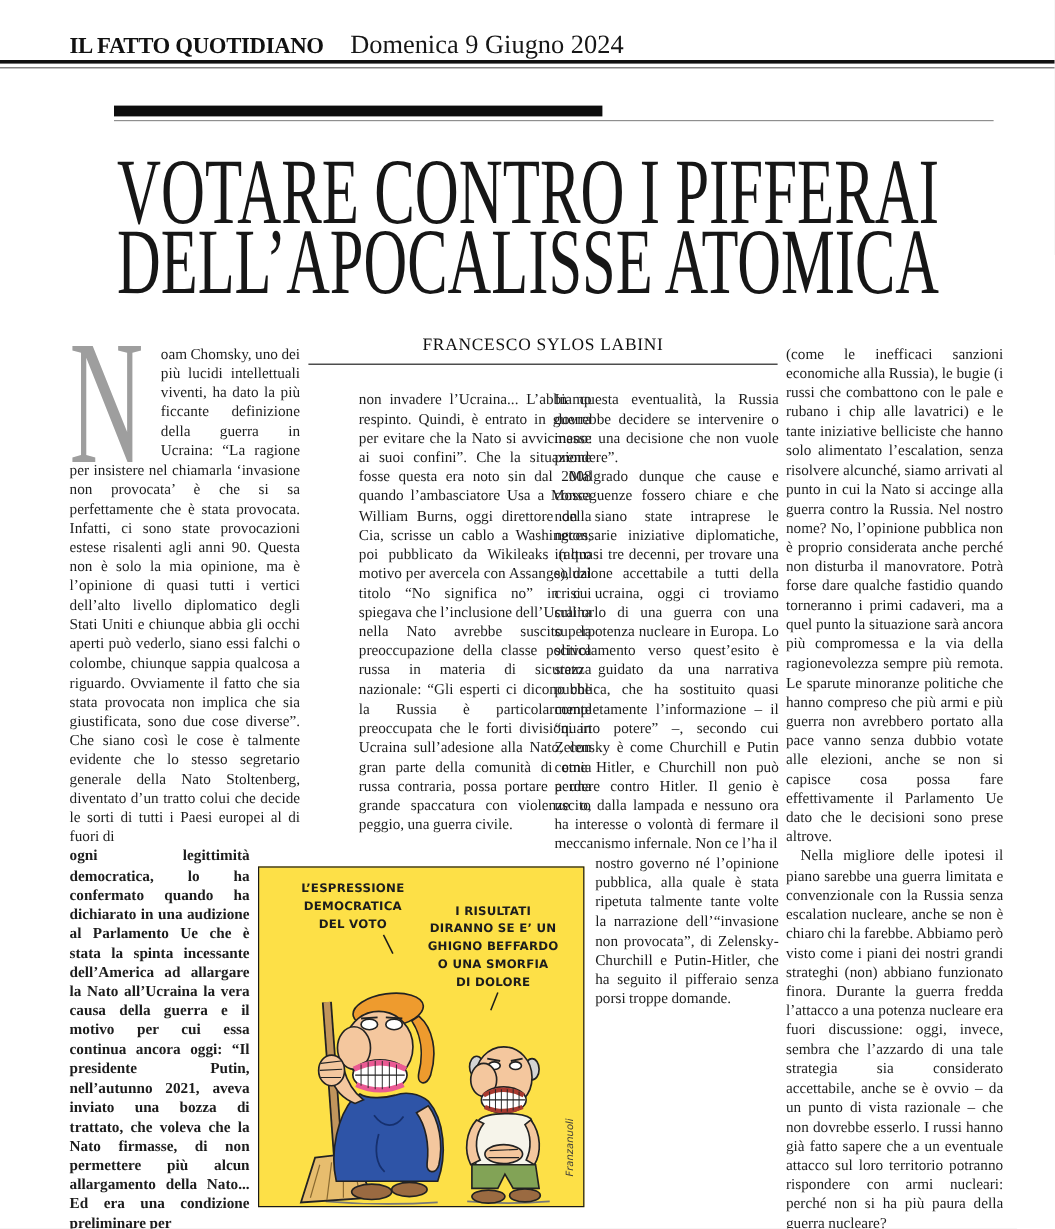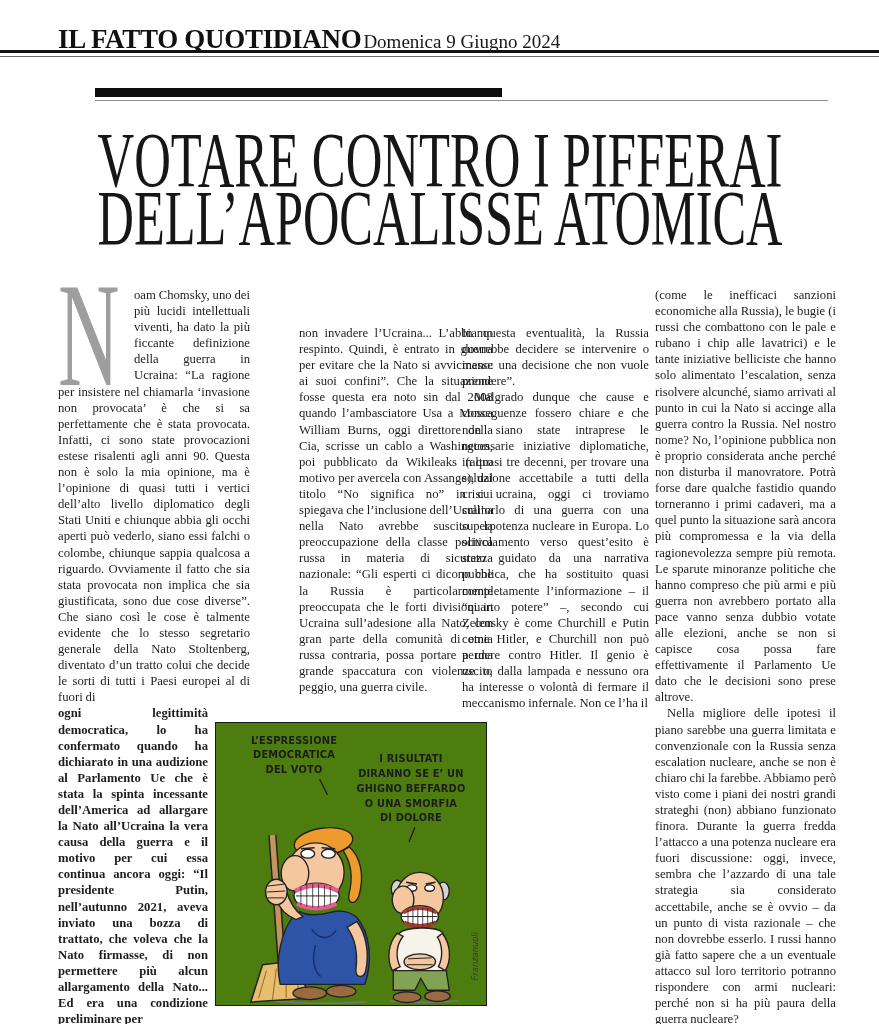--- a/index.html
+++ b/index.html
@@ -1,21 +1,21 @@
 <!DOCTYPE html>
 <html><head>
 <meta charset="utf-8">
 <style>
   html,body{margin:0;padding:0;background:#e8e8e8;}
   .page{position:relative;width:879px;height:1024px;background:#ffffff;margin:0 auto;
         font-family:"Liberation Serif",serif;color:#1c1c1c;overflow:hidden;}
   
   .masthead{position:absolute;left:58px;top:24px;white-space:nowrap;}
-  .brand{font-weight:bold;font-size:27px;letter-spacing:-0.3px;color:#111;font-family:Liberation Serif, serif;}
-  .mdate{font-size:19px;color:#161616;margin-left:2px;}
+  .brand{font-weight:bold;font-size:19px;letter-spacing:-0.3px;color:#111;font-family:Liberation Serif, serif;}
+  .mdate{font-size:22px;color:#161616;margin-left:22px;}
   .rule-thick{position:absolute;left:0;top:50px;width:879px;height:3px;background:#111;}
   .rule-thin{position:absolute;left:0;top:56px;width:879px;height:1px;background:#666;}
   
   .kicker-bar{position:absolute;left:95px;top:88px;width:407px;height:9px;background:#0d0d0d;}
   .kicker-rule{position:absolute;left:95px;top:100px;width:733px;height:1px;background:#8f8f8f;}
   
   .headline-svg{position:absolute;left:0;top:103px;width:879px;height:150px;}
   .headline-svg text{font-family:"Liberation Serif",serif;fill:#161616;}
   
   .byline{position:absolute;left:257px;top:280px;width:391px;text-align:center;
@@ -29,21 +29,21 @@
   #col1{left:58px;top:287px;width:192px;}
   #col2{left:257px;top:325px;width:194px;margin-left:42px;}
   #col3{left:462px;top:325px;width:187px;}
   #col4{left:655px;top:287px;width:181px;}
   .narrow1{width:150px;font-weight:bold;}
   .narrow3{width:153px;margin-left:34px;}
   .dropcap{float:left;width:76px;height:96px;font-size:142px;line-height:96px;
            color:#9e9e9e;transform:scale(0.6,1.04);transform-origin:0 58%;}
   
   .cartoon{position:absolute;left:215px;top:722px;width:272px;height:284px;
-           border:1.4px solid #1a1a1a;background:#4d7c0f;box-sizing:border-box;}
+           border:1.4px solid #1a1a1a;background:#fde047;box-sizing:border-box;}
   .cartoon svg{display:block;width:100%;height:100%;}
   .bubble{font-family:"DejaVu Sans",sans-serif;font-weight:bold;font-size:10px;
           letter-spacing:0.2px;fill:#1c1c1c;}
   .sig{font-family:"DejaVu Sans",sans-serif;font-style:italic;font-size:8.5px;fill:#3a3a3a;}
 </style>
 </head>
 <body>
 
 <div class="page">
 
@@ -54,36 +54,38 @@
   <div class="rule-thin"></div>
 
   <div class="kicker-bar"></div>
   <div class="kicker-rule"></div>
 
   <svg class="headline-svg" viewBox="0 0 879 150">
     <text x="440" y="83" font-size="78" text-anchor="middle" textLength="685" lengthAdjust="spacingAndGlyphs">VOTARE CONTRO I PIFFERAI</text>
     <text x="440" y="141" font-size="78" text-anchor="middle" textLength="685" lengthAdjust="spacingAndGlyphs">DELL’APOCALISSE ATOMICA</text>
   </svg>
 
+  <div class="byline">FRANCESCO SYLOS LABINI</div>
 
   <div class="col" id="col1">
     <div>
       <span class="dropcap">N</span><span>oam Chomsky, uno dei più lucidi intellettuali viventi, ha dato la più ficcante definizione della guerra in Ucraina: “La ragione per insistere nel chiamarla ‘invasione non provocata’ è che si sa perfettamente che è stata provocata. Infatti, ci sono state provocazioni estese risalenti agli anni 90. Questa non è solo la mia opinione, ma è l’opinione di quasi tutti i vertici dell’alto livello diplomatico degli Stati Uniti e chiunque abbia gli occhi aperti può vederlo, siano essi falchi o colombe, chiunque sappia qualcosa a riguardo. Ovviamente il fatto che sia stata provocata non implica che sia giustificata, sono due cose diverse”. Che siano così le cose è talmente evidente che lo stesso segretario generale della Nato Stoltenberg, diventato d’un tratto colui che decide le sorti di tutti i Paesi europei al di fuori di</span>
     </div>
     <div class="narrow1">ogni legittimità democratica, lo ha confermato quando ha dichiarato in una audizione al Parlamento Ue che è stata la spinta incessante dell’America ad allargare la Nato all’Ucraina la vera causa della guerra e il motivo per cui essa continua ancora oggi: “Il presidente Putin, nell’autunno 2021, aveva inviato una bozza di trattato, che voleva che la Nato firmasse, di non permettere più alcun allargamento della Nato... Ed era una condizione preliminare per</div>
   </div>
 
   <div class="col" id="col2">
     <p>non invadere l’Ucraina... L’abbiamo respinto. Quindi, è entrato in guerra per evitare che la Nato si avvicinasse ai suoi confini”. Che la situazione fosse questa era noto sin dal 2008 quando l’ambasciatore Usa a Mosca William Burns, oggi direttore della Cia, scrisse un cablo a Washington, poi pubblicato da Wikileaks (altro motivo per avercela con Assange), dal titolo “No significa no” in cui spiegava che l’inclusione dell’Ucraina nella Nato avrebbe suscito la preoccupazione della classe politica russa in materia di sicurezza nazionale: “Gli esperti ci dicono che la Russia è particolarmente preoccupata che le forti divisioni in Ucraina sull’adesione alla Nato, con gran parte della comunità di etnia russa contraria, possa portare a una grande spaccatura con violenze o, peggio, una guerra civile.</p>
   </div>
 
   <div class="col" id="col3">
     <p>In questa eventualità, la Russia dovrebbe decidere se intervenire o meno: una decisione che non vuole prendere”.</p>
     <p class="indent">Malgrado dunque che cause e conseguenze fossero chiare e che non siano state intraprese le necessarie iniziative diplomatiche, in quasi tre decenni, per trovare una soluzione accettabile a tutti della crisi ucraina, oggi ci troviamo sull’orlo di una guerra con una superpotenza nucleare in Europa. Lo scivolamento verso quest’esito è stato guidato da una narrativa pubblica, che ha sostituito quasi completamente l’informazione – il “quarto potere” –, secondo cui Zelensky è come Churchill e Putin come Hitler, e Churchill non può perdere contro Hitler. Il genio è uscito dalla lampada e nessuno ora ha interesse o volontà di fermare il meccanismo infernale. Non ce l’ha il</p>
     <div class="narrow3">
+      <p>nostro governo né l’opinione pubblica, alla quale è stata ripetuta talmente tante volte la narrazione dell’“invasione non provocata”, di Zelensky-Churchill e Putin-Hitler, che ha seguito il pifferaio senza porsi troppe domande.</p>
     </div>
   </div>
 
   <div class="col" id="col4">
     <p>(come le inefficaci sanzioni economiche alla Russia), le bugie (i russi che combattono con le pale e rubano i chip alle lavatrici) e le tante iniziative belliciste che hanno solo alimentato l’escalation, senza risolvere alcunché, siamo arrivati al punto in cui la Nato si accinge alla guerra contro la Russia. Nel nostro nome? No, l’opinione pubblica non è proprio considerata anche perché non disturba il manovratore. Potrà forse dare qualche fastidio quando torneranno i primi cadaveri, ma a quel punto la situazione sarà ancora più compromessa e la via della ragionevolezza sempre più remota. Le sparute minoranze politiche che hanno compreso che più armi e più guerra non avrebbero portato alla pace vanno senza dubbio votate alle elezioni, anche se non si capisce cosa possa fare effettivamente il Parlamento Ue dato che le decisioni sono prese altrove.</p>
     <p class="indent">Nella migliore delle ipotesi il piano sarebbe una guerra limitata e convenzionale con la Russia senza escalation nucleare, anche se non è chiaro chi la farebbe. Abbiamo però visto come i piani dei nostri grandi strateghi (non) abbiano funzionato finora. Durante la guerra fredda l’attacco a una potenza nucleare era fuori discussione: oggi, invece, sembra che l’azzardo di una tale strategia sia considerato accettabile, anche se è ovvio – da un punto di vista razionale – che non dovrebbe esserlo. I russi hanno già fatto sapere che a un eventuale attacco sul loro territorio potranno rispondere con armi nucleari: perché non si ha più paura della guerra nucleare?</p>
   </div>
 
   <div class="cartoon">
     <svg viewBox="0 0 272 287">

